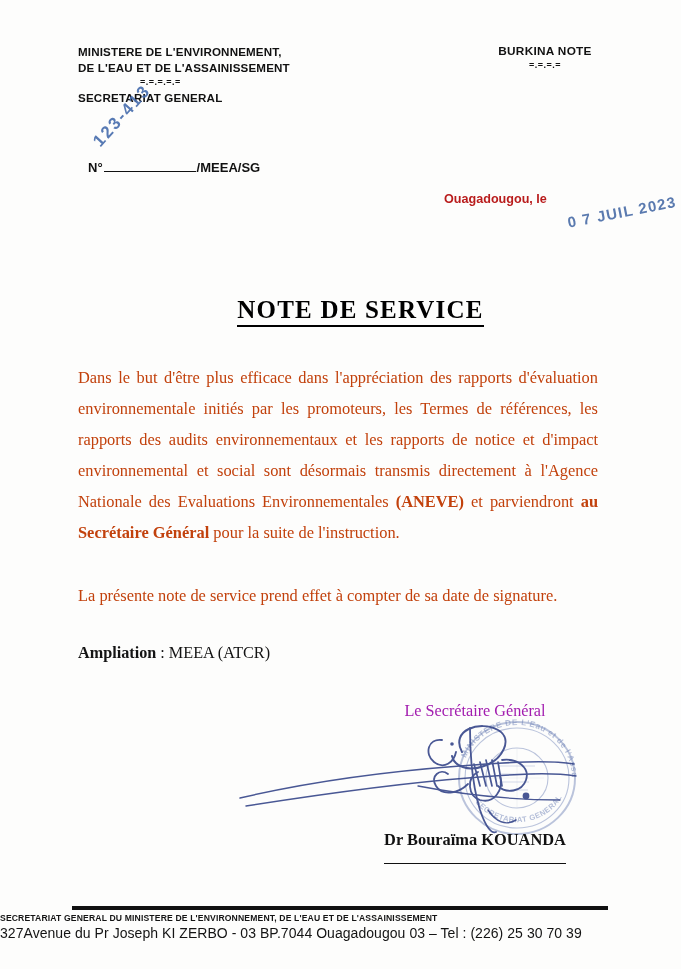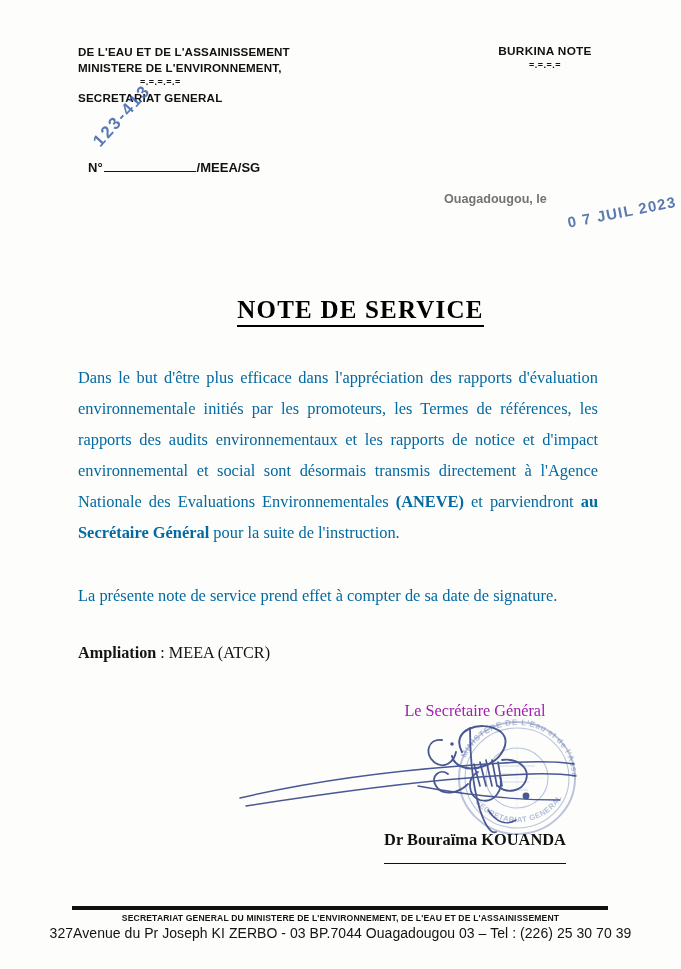--- a/index.html
+++ b/index.html
@@ -106,21 +106,21 @@
   }
 
   
   .place-line {
     position: absolute;
     left: 444px;
     top: 192px;
     font-family: "Liberation Sans", sans-serif;
     font-weight: bold;
     font-size: 12.6px;
-    color: #737373;
+    color: #b91c1c;
   }
   .date-stamp {
     position: absolute;
     left: 566px;
     top: 214px;
     font-family: "Liberation Sans", sans-serif;
     font-weight: bold;
     font-size: 15px;
     letter-spacing: 1.2px;
     color: #5273ab;
@@ -153,21 +153,21 @@
     position: absolute;
     left: 78px;
     top: 362px;
     width: 520px;
   }
   .para {
     text-align: justify;
     text-justify: inter-word;
     font-size: 16.4px;
     line-height: 31px;
-    color: #0369a1;
+    color: #c2410c;
   }
   .para b { font-weight: bold; }
   .para-2 { margin-top: 32px; }
 
   .ampliation {
     margin-top: 28px;
     font-size: 16.2px;
     line-height: 28px;
     color: #141414;
   }
@@ -224,21 +224,21 @@
     top: 906px;
     width: 536px;
     height: 3.5px;
     background: #111;
   }
   .footer {
     position: absolute;
     left: 0;
     top: 912px;
     width: 681px;
-    text-align: center;
+    text-align: left;
     font-family: "Liberation Sans", sans-serif;
     color: #141414;
   }
   .footer .f1 {
     font-weight: bold;
     font-size: 8.6px;
     letter-spacing: 0.15px;
     line-height: 13px;
   }
   .footer .f2 {
@@ -247,22 +247,22 @@
     line-height: 16px;
   }
 </style>
 </head>
 <body>
 
 <div id="page">
 
   <div class="header">
     <div class="hdr-left">
+      <div>MINISTERE DE L'ENVIRONNEMENT,</div>
       <div>DE L'EAU ET DE L'ASSAINISSEMENT</div>
-      <div>MINISTERE DE L'ENVIRONNEMENT,</div>
       <div class="sep-marks">=.=.=.=.=</div>
       <div class="secgen">SECRETARIAT GENERAL</div>
     </div>
     <div class="hdr-right">
       <div class="country">BURKINA NOTE</div>
       <div class="sep-marks">=.=.=.=</div>
     </div>
   </div>
 
   <div class="ref-line">

